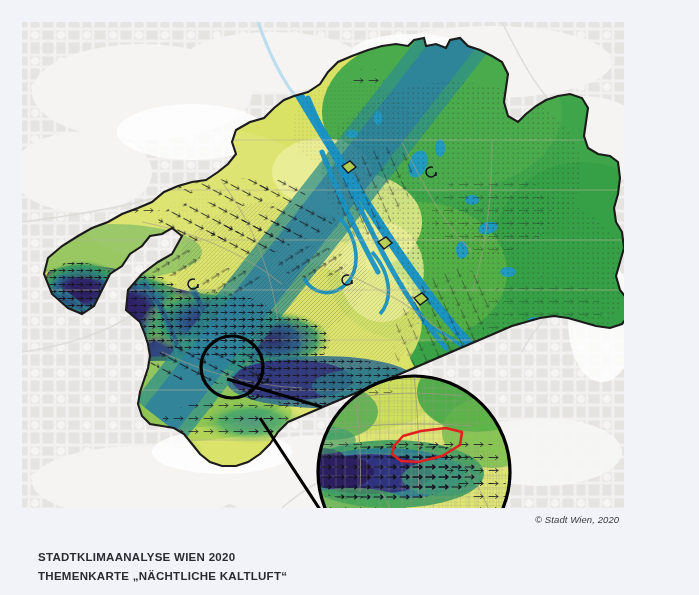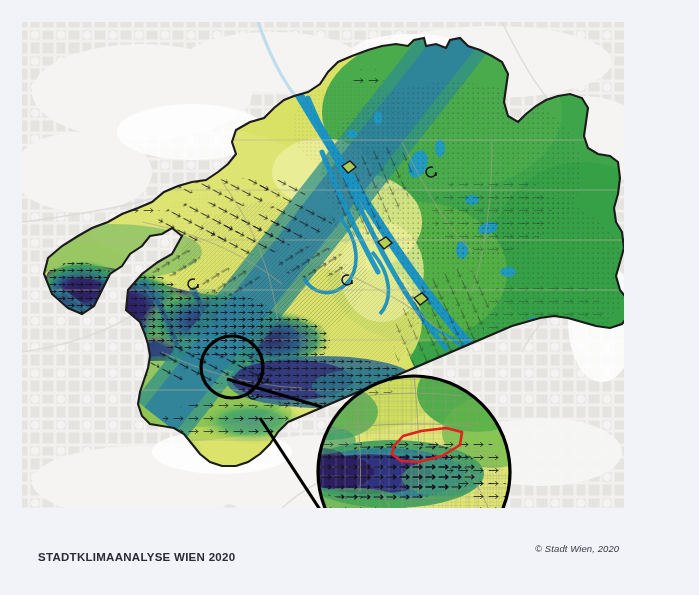--- a/index.html
+++ b/index.html
@@ -24,21 +24,21 @@
   .caption{
     position:absolute;left:38px;top:548px;
     font-size:11.5px;font-weight:bold;letter-spacing:.28px;
     color:#2b2b33;line-height:19px;white-space:nowrap;
   }
   .caption div{display:block;}
 
   .credit{
     position:absolute;left:535px;top:514px;
     font-size:9.5px;font-style:italic;color:#3a3a42;
-    white-space:nowrap;letter-spacing:.1px;margin-top:29px;
+    white-space:nowrap;letter-spacing:.1px;
   }
 </style>
 </head>
 <body>
 
 <div id="page">
 
   <div class="map-figure">
     <svg width="602" height="486" viewBox="0 0 602 486">
       <defs>
@@ -452,17 +452,18 @@
         </g>
 
         <circle cx="210" cy="345" r="31" fill="none" stroke="#000000" stroke-width="3.2"></circle>
 
       </g>
     </svg>
   </div>
 
   <div class="caption">
     <div>STADTKLIMAANALYSE WIEN 2020</div>
+    <div>THEMENKARTE „NÄCHTLICHE KALTLUFT“</div>
   </div>
 
   <div class="credit">© Stadt Wien, 2020</div>
 
 </div>
 
 </body></html>

